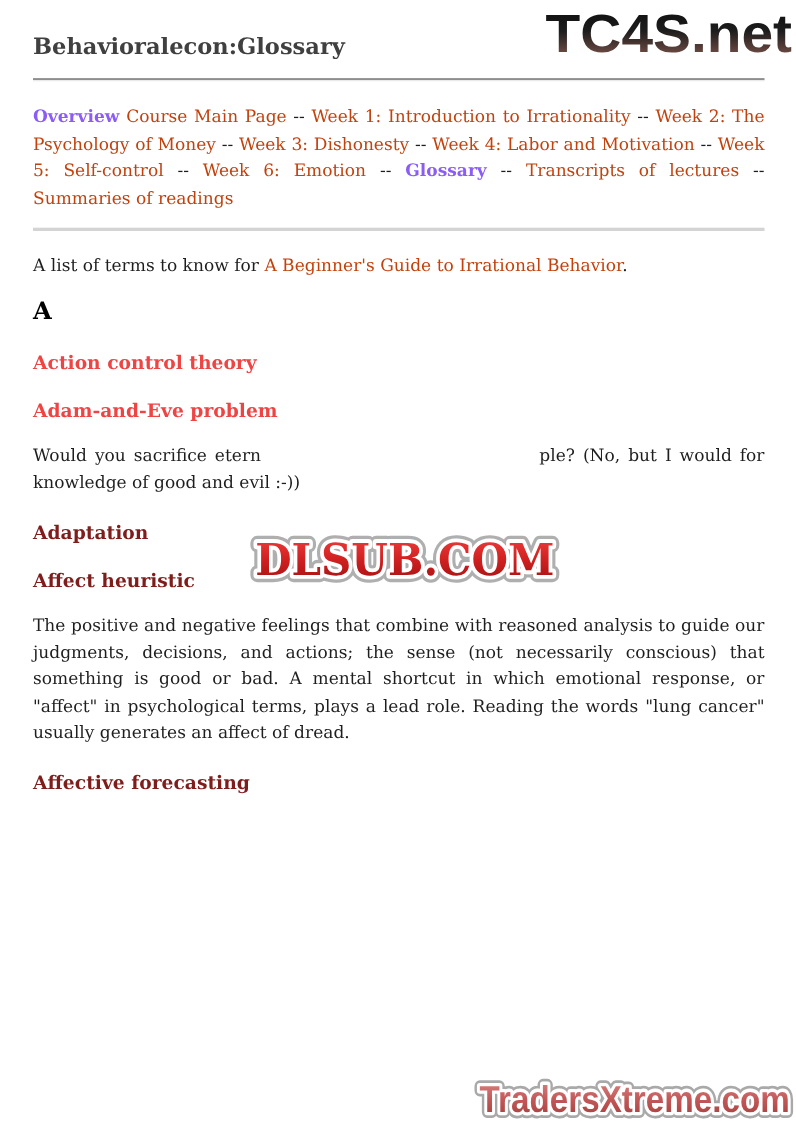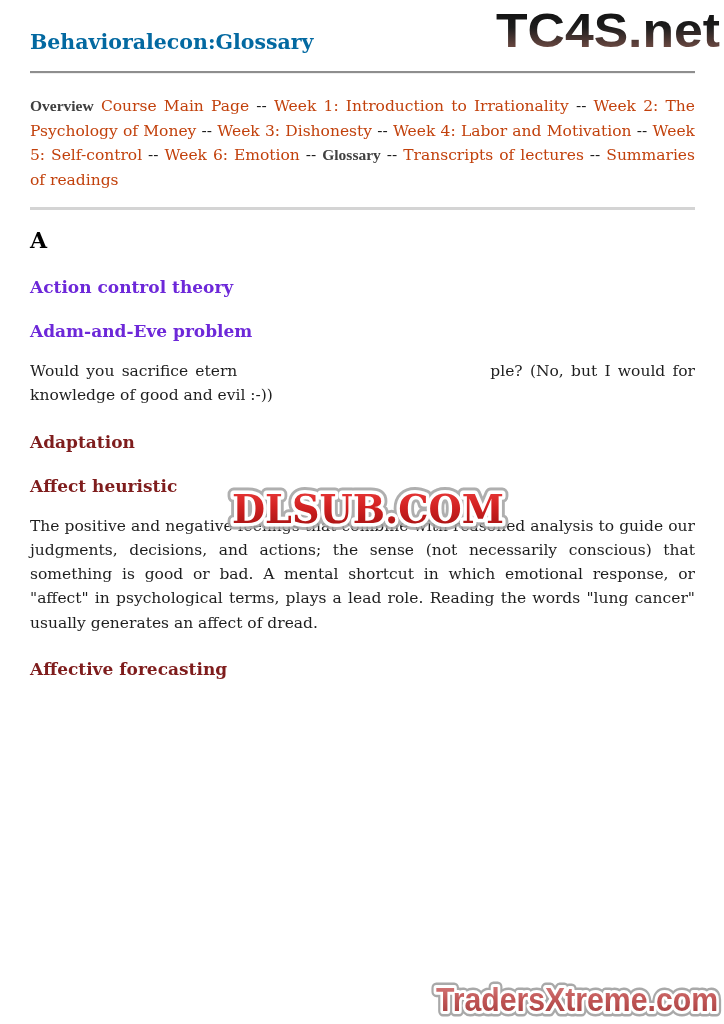--- a/index.html
+++ b/index.html
@@ -3,37 +3,37 @@
 <meta charset="utf-8">
 <style>
   html,body { margin:0; padding:0; }
   body {
     width:724px; height:1024px; position:relative; overflow:hidden;
     background:#ffffff; color:#1e1e1e;
     font-family:"DejaVu Serif", serif;
   }
   .doc { padding:0 29px 0 30px; }
 
-  h1.page-title { font-size:20.5px; font-weight:bold; margin:30px 0 0; color:#0369a1; }
+  h1.page-title { font-size:20.5px; font-weight:bold; margin:30px 0 0; color:#404040; }
 
   hr { height:0; }
   hr.rule1 { border:0; border-top:2px solid #8e8e8e; border-bottom:1px solid #efefef; margin:17px 0 0; }
   hr.rule2 { border:0; border-top:3px solid #d4d4d4; margin:15px 0 0; }
 
   .nav { font-size:15.5px; line-height:24.5px; text-align:justify; margin:20px 0 0; }
-  .nav b { color:#404040;font-family:Liberation Serif, serif; }
+  .nav b { color:#8b5cf6; }
   .nav .sep { color:#1e1e1e; }
 
   a { color:#c2410c; text-decoration:none; }
 
   .intro { font-size:15.5px; line-height:24.3px; margin:19px 0 0; }
 
   h2.letter { font-size:22px; font-weight:bold; margin:17px 0 0; color:#000; }
 
-  h3.term { font-size:17px; font-weight:bold; margin:24px 0 0; color:#6d28d9; }
+  h3.term { font-size:17px; font-weight:bold; margin:24px 0 0; color:#ef4444; }
   h3.term.term-link { color:#7f1d1d; cursor:pointer; }
 
   p.body { font-size:15.5px; line-height:24.3px; text-align:justify; margin:18px 0 0; }
 
   .wm-gap { display:inline-block; width:253px; height:2px; vertical-align:baseline; }
 
   .abs { position:absolute; }
   #logo-svg   { top:2px; right:0; }
   #dlsub-svg  { left:226px; top:484px; }
   #traders-svg{ left:430px; top:976px; }
@@ -79,20 +79,24 @@
     <span class="sep">--</span>
     <b>Glossary</b>
     <span class="sep">--</span>
     <a href="#">Transcripts of lectures</a>
     <span class="sep">--</span>
     <a href="#">Summaries of readings</a>
   </p>
 
   <hr class="rule2">
 
+  <p class="intro">
+    <span>A list of terms to know for</span>
+    <a href="#">A Beginner's Guide to Irrational Behavior</a><span>.</span>
+  </p>
 
   <h2 class="letter">A</h2>
 
   <h3 class="term">Action control theory</h3>
 
   <h3 class="term">Adam-and-Eve problem</h3>
   <p class="body"><span>Would you sacrifice etern</span><span class="wm-gap"></span><span>ple? (No, but I would for knowledge of good and evil :-))</span></p>
 
   <h3 class="term term-link">Adaptation</h3>
 

